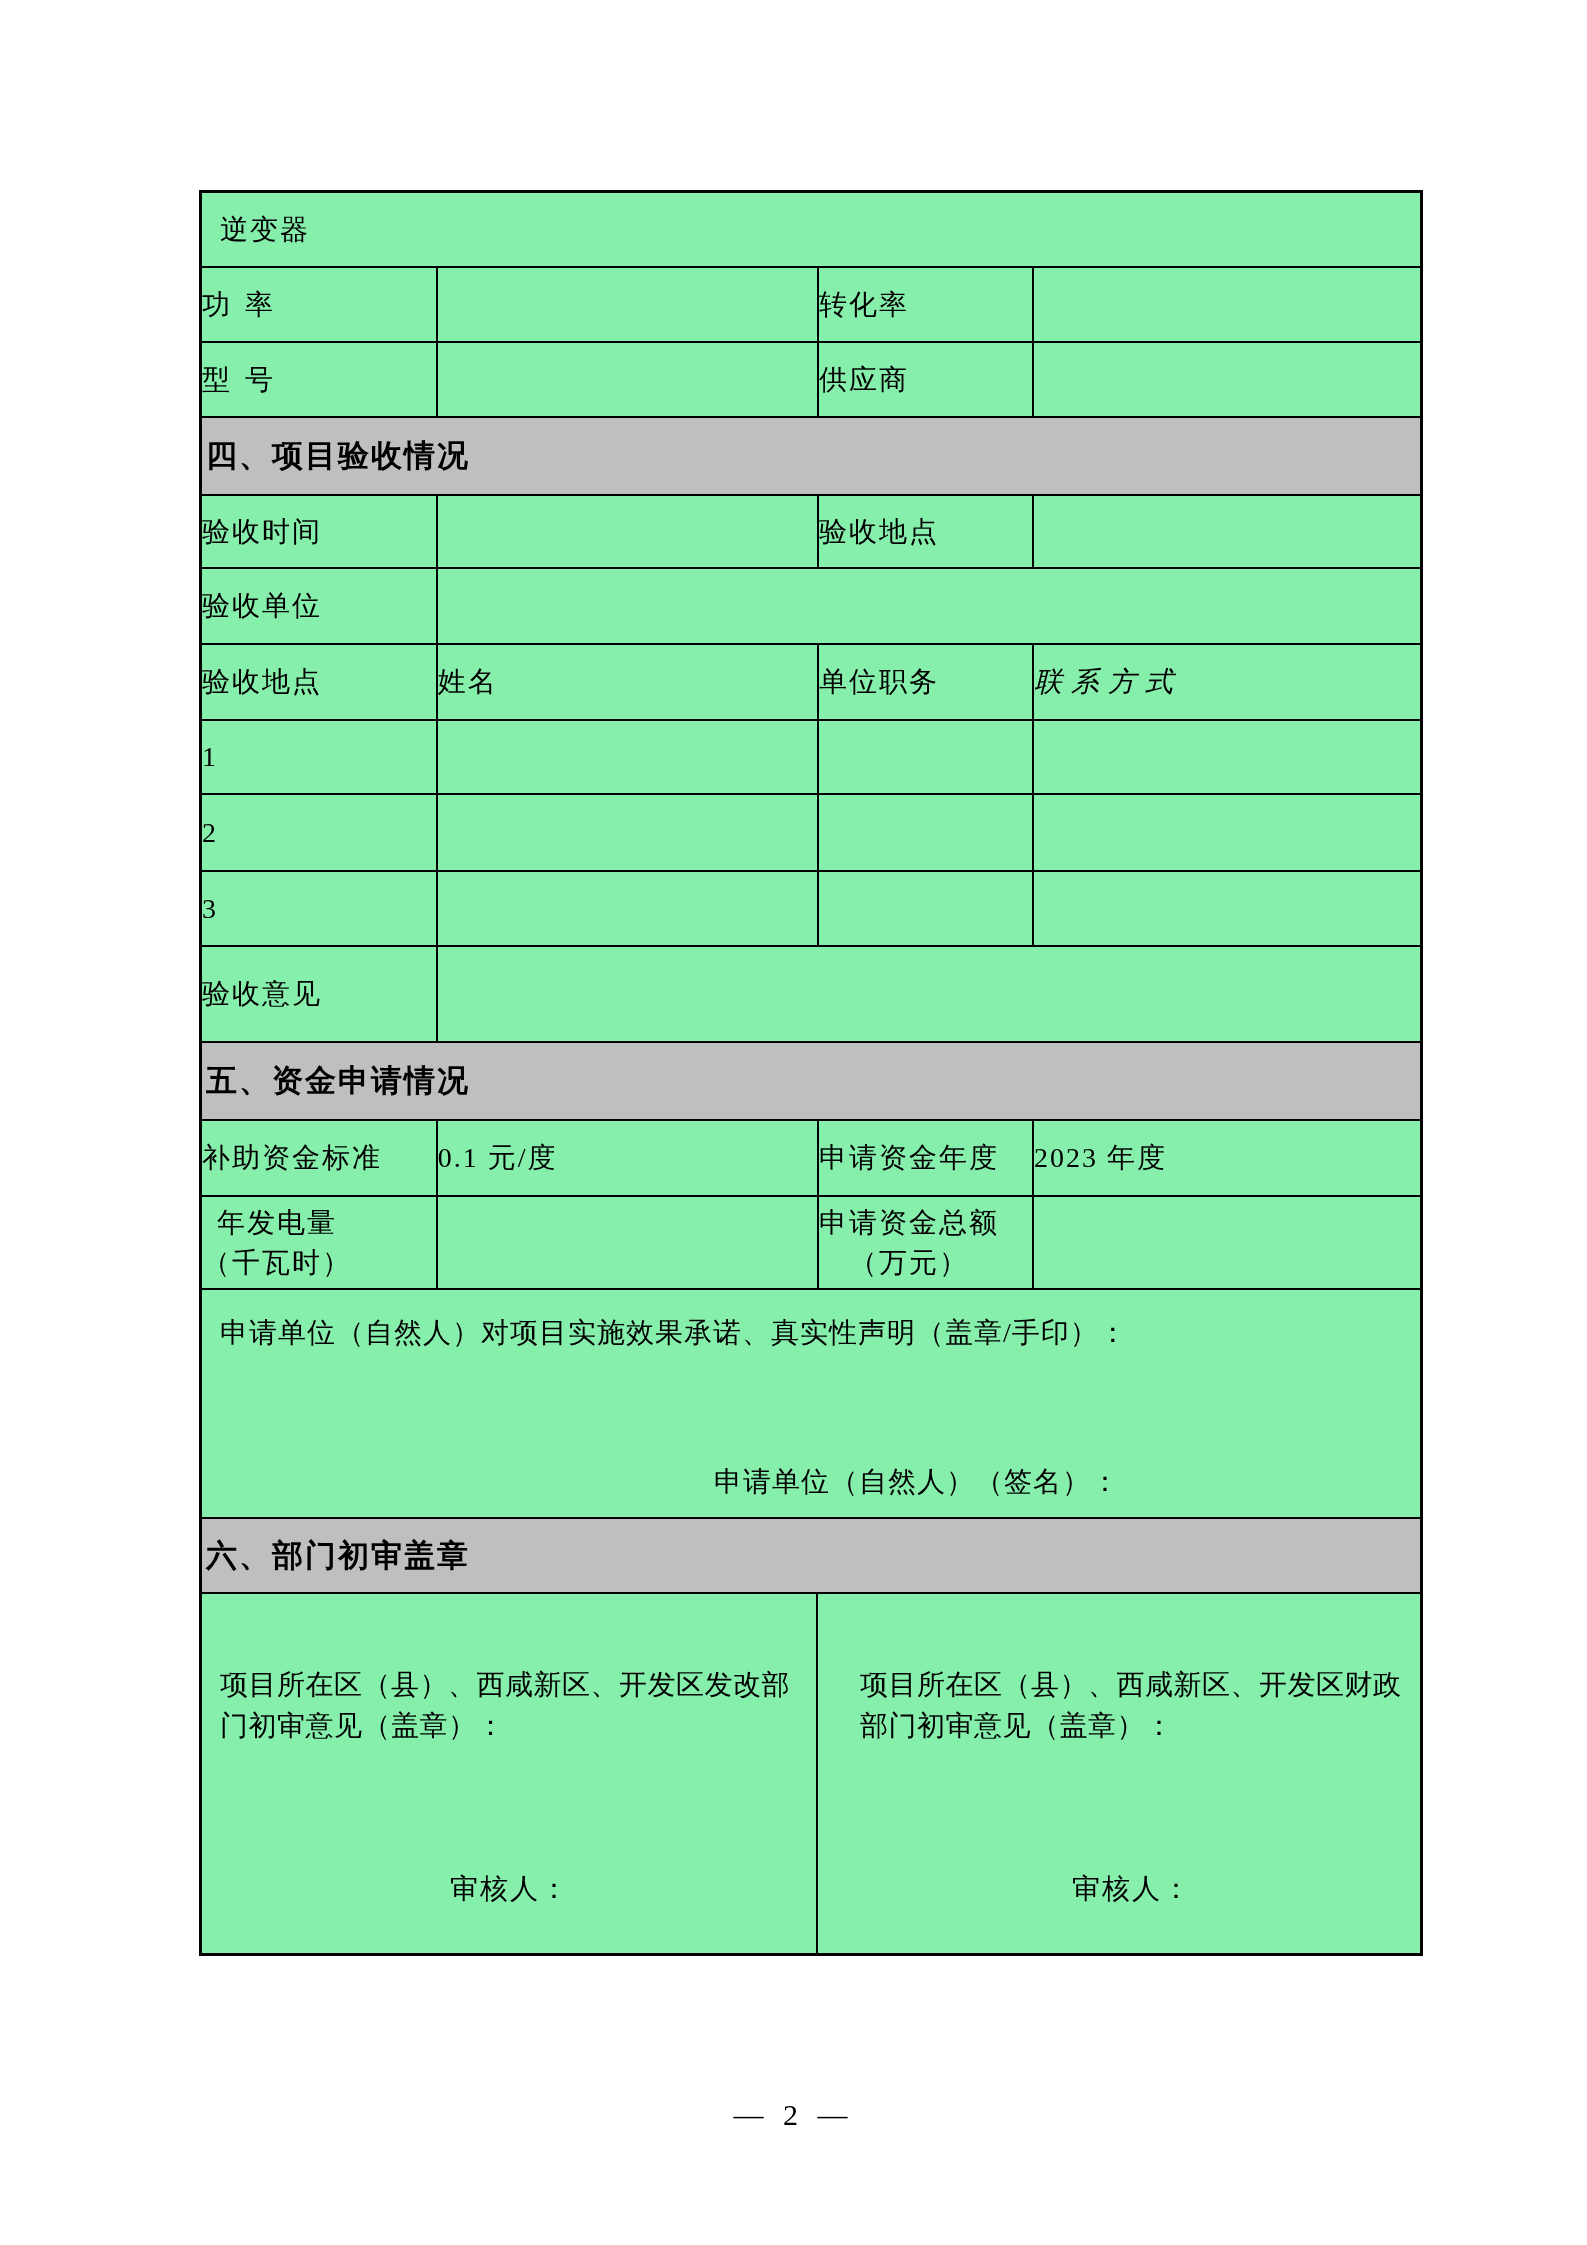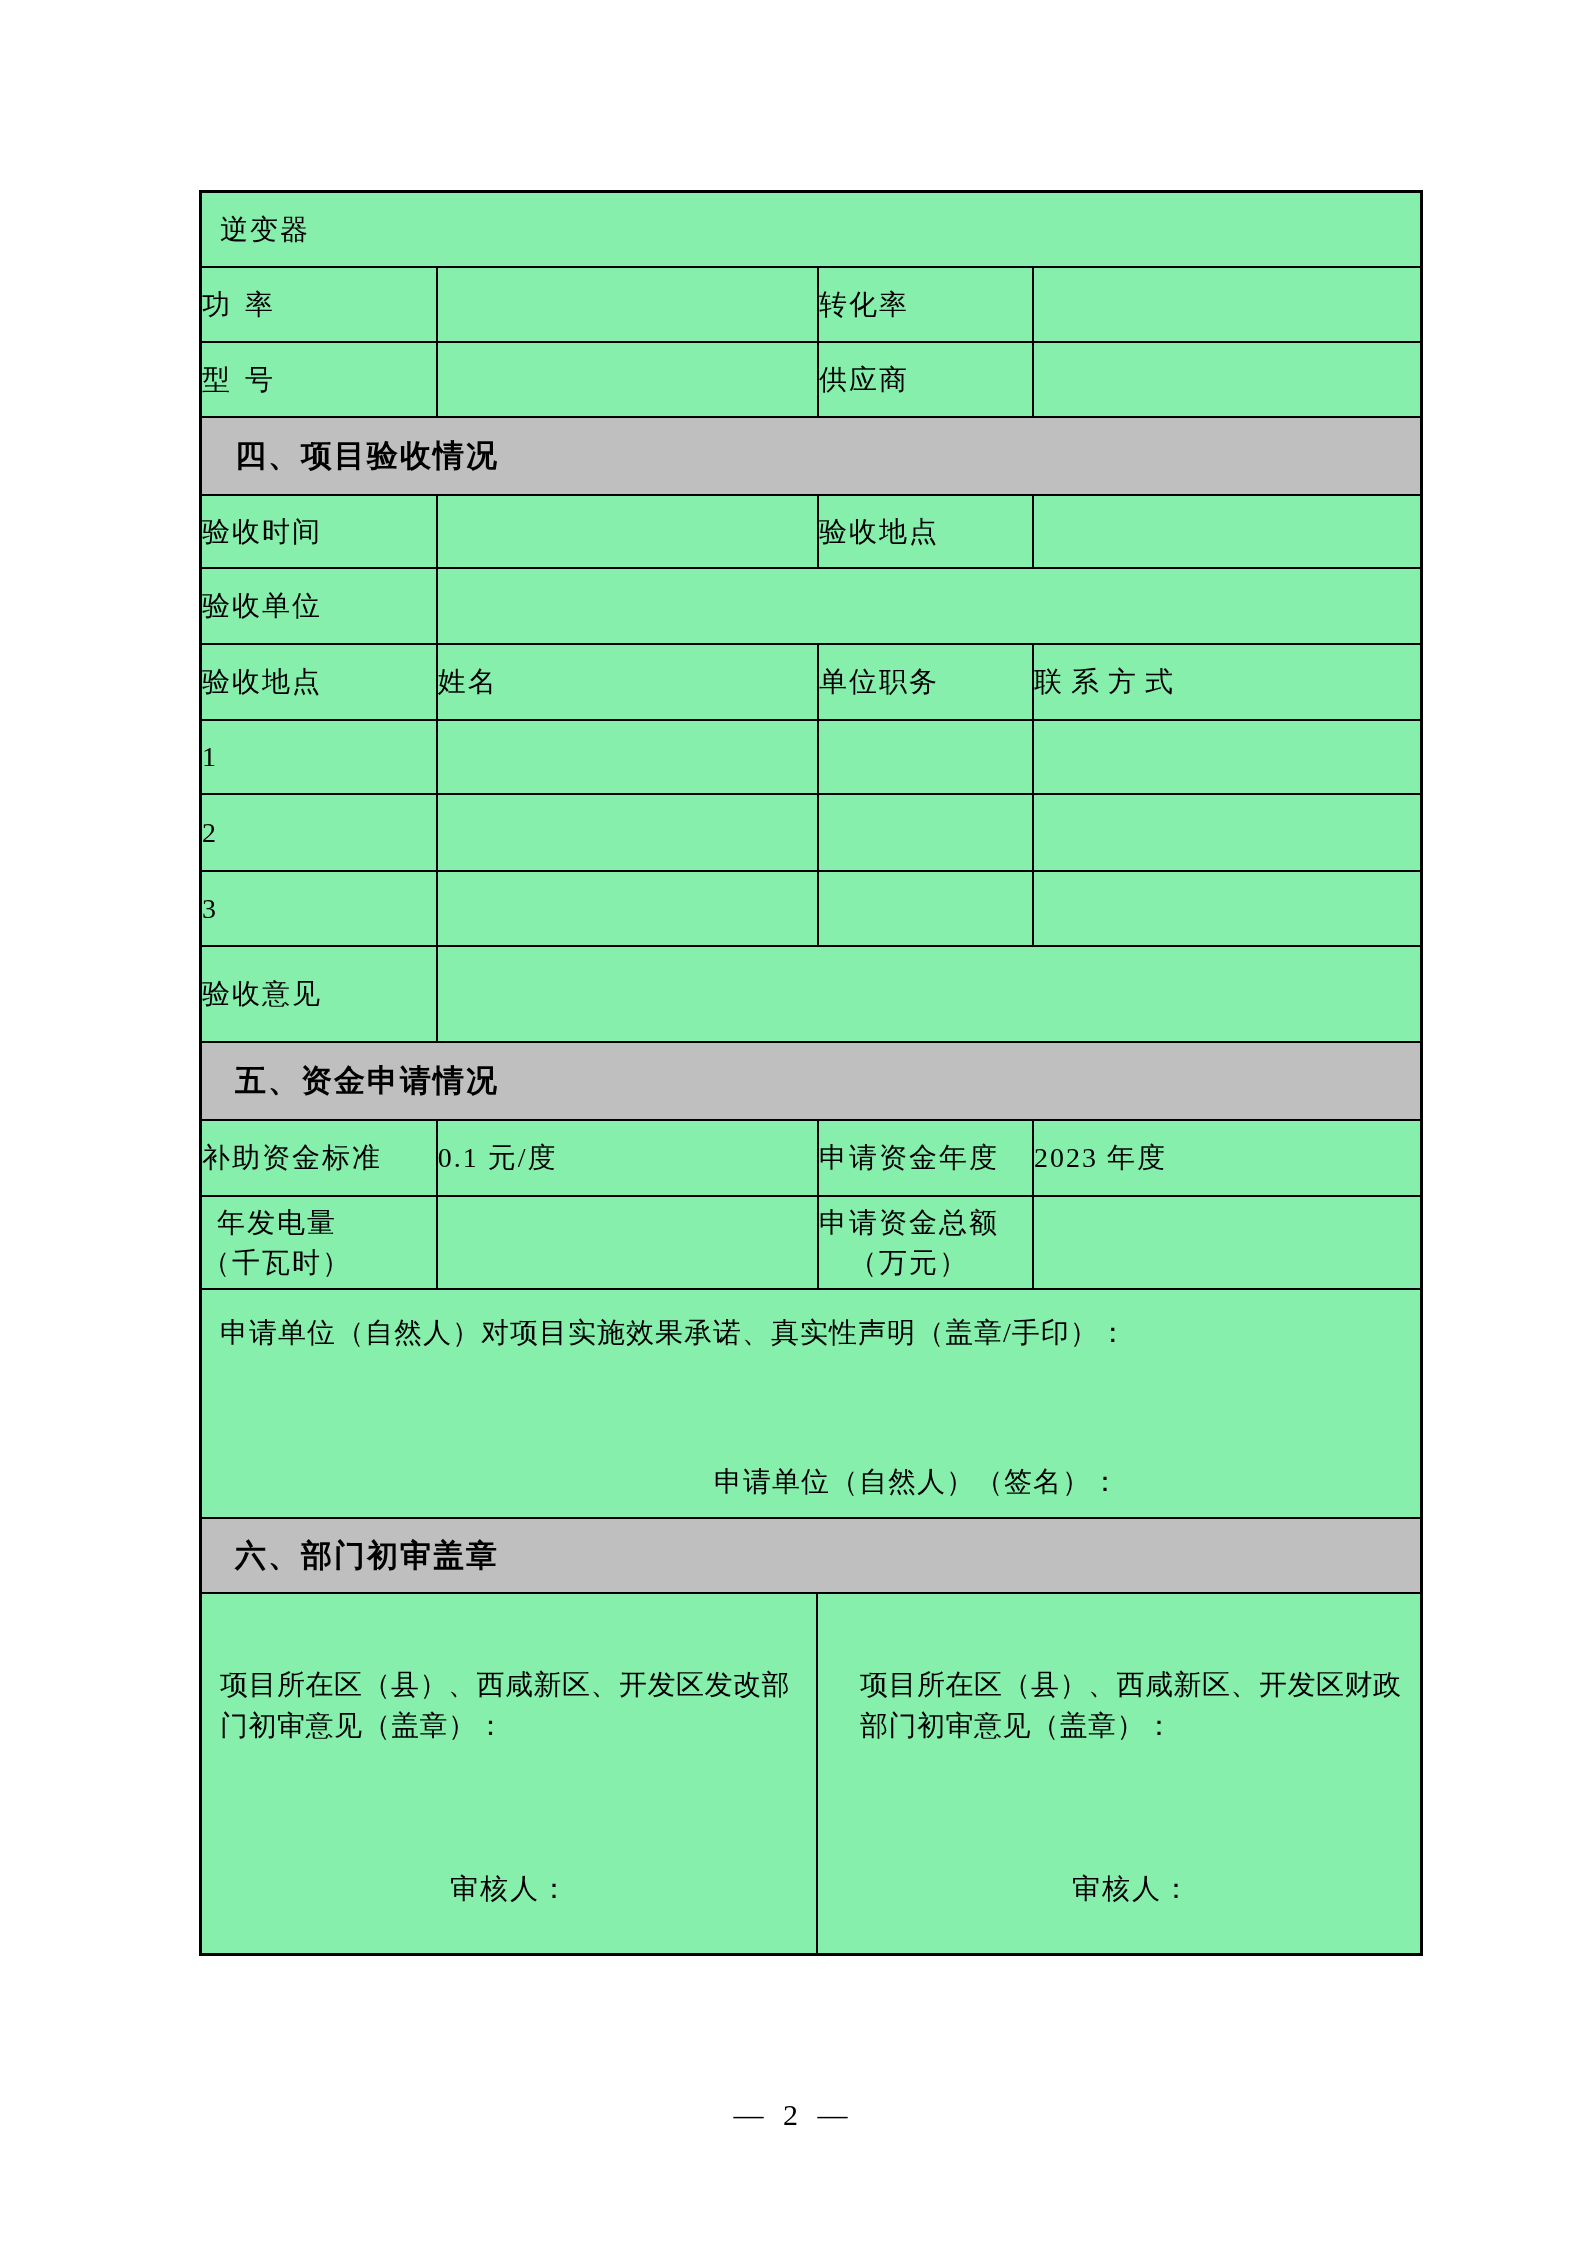--- a/index.html
+++ b/index.html
@@ -20,26 +20,26 @@
     display:flex;align-items:center;
     text-align:center;font-size:28px;letter-spacing:2px;
   }
   .cell.last{border-right:none;}
   .c1{width:19.36%;}
   .c2{width:31.29%;}
   .c3{width:17.65%;}
   .c4{flex:1;}
   .full{flex:1;justify-content:flex-start;padding-left:18px;text-align:left;}
   .sec{
-    background:#bfbfbf;display:flex;align-items:center;padding-left:33px;
+    background:#bfbfbf;display:flex;align-items:center;padding-left:4px;
     font-family:"Liberation Sans","DejaVu Sans",sans-serif;
     font-weight:bold;font-size:31px;letter-spacing:2px;
   }
   .ls-wide{letter-spacing:15px;margin-right:-15px;}
-  .ls-mid{letter-spacing:9px;margin-right:-9px;}
+  .ls-mid{letter-spacing:9px;margin-right:-9px;font-style:italic;}
   .twoline{display:block;line-height:40px;text-align:center;}
   .twoline span{display:block;}
   .decl-cell{
     flex:1;display:block;position:relative;text-align:left;
     padding:24px 16px 0 18px;font-size:28px;letter-spacing:1px;
   }
   .decl-sign{position:absolute;left:512px;bottom:16px;letter-spacing:1px;}
   .half{
     box-sizing:border-box;display:block;text-align:left;
     padding:70px 16px 0 18px;font-size:28px;line-height:41px;letter-spacing:0.5px;

